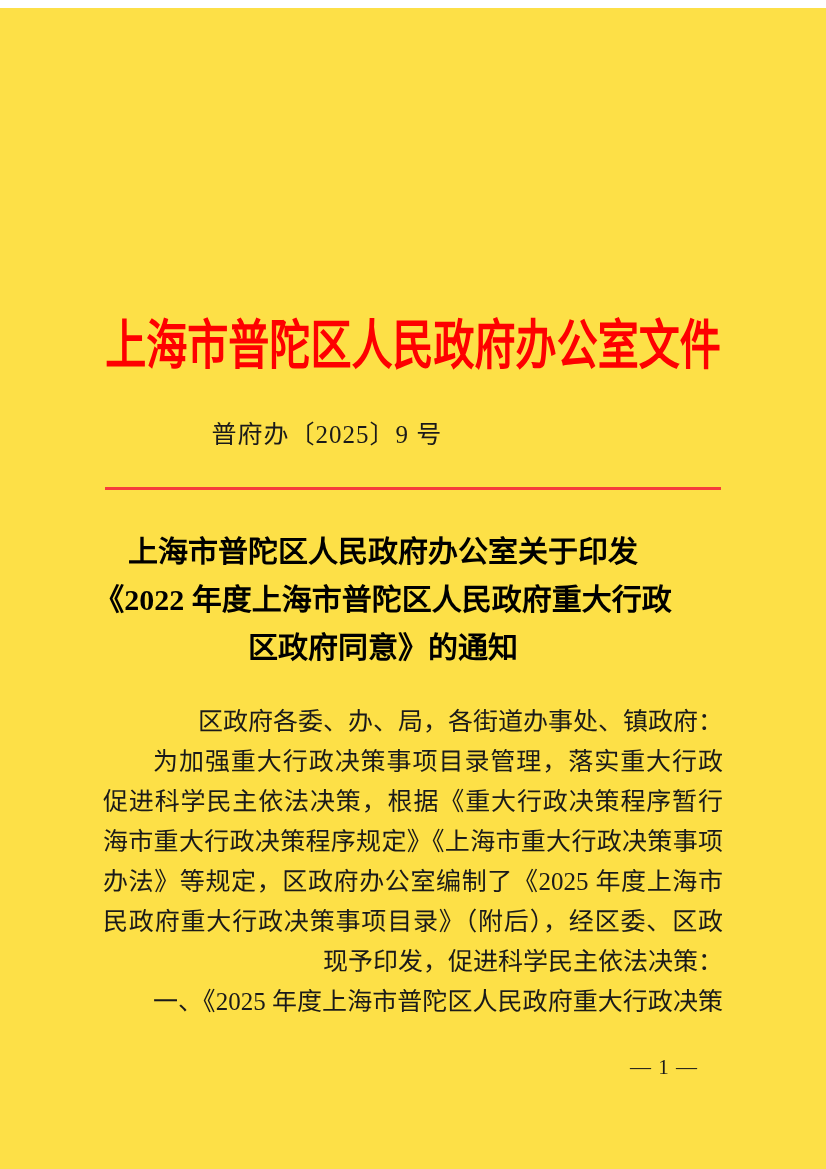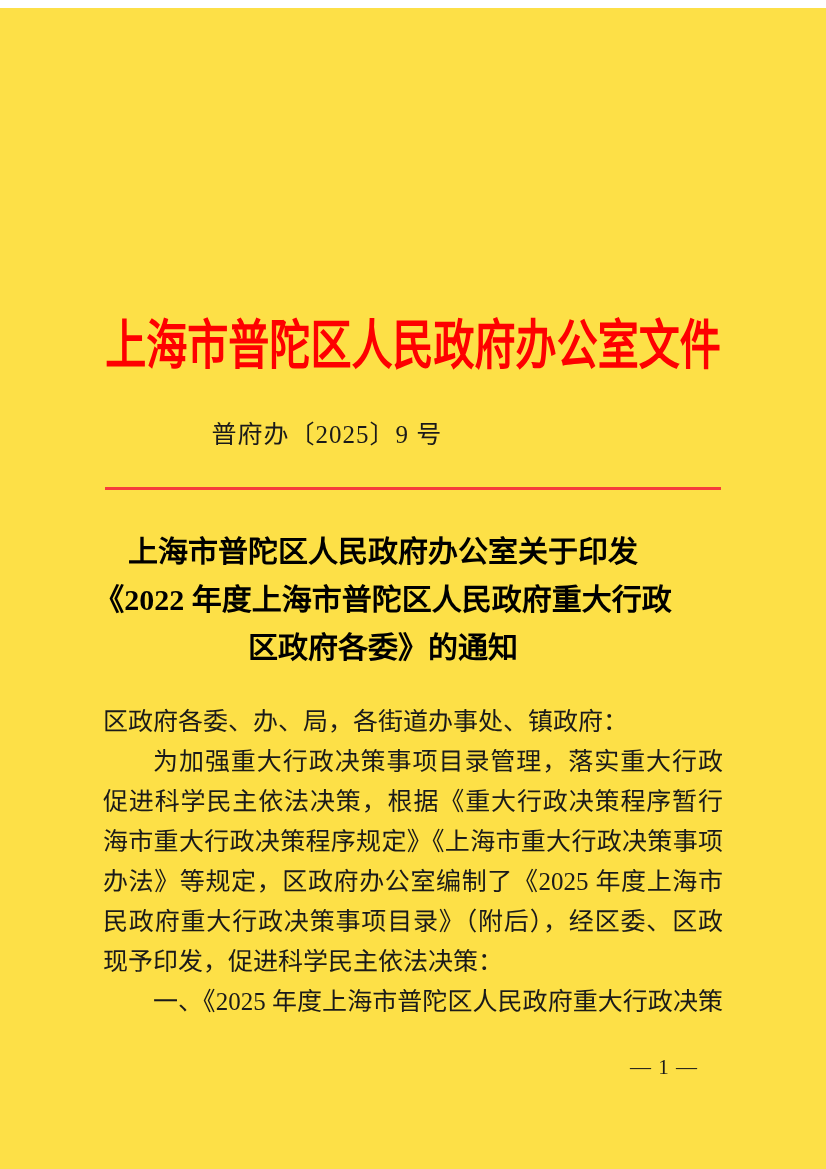--- a/index.html
+++ b/index.html
@@ -78,21 +78,21 @@
     position: absolute;
     top: 694px;
     left: 103px;
     width: 620px;
     font-size: 25px;
     color: #1a1a1a;
   }
   .doc-body .line {
     height: 40px;
     line-height: 40px;
-    text-align: left;
+    text-align: right;
     white-space: nowrap;
   }
   .doc-body .line.fill {
     white-space: normal;
     text-align: justify;
     text-align-last: justify;
     text-justify: inter-character;
     overflow: hidden;
   }
   .doc-body .line.indent {
@@ -119,21 +119,21 @@
     <span class="letterhead-text">上海市普陀区人民政府办公室文件</span>
   </div>
 
   <div class="doc-number">普府办〔2025〕9 号</div>
 
   <div class="red-rule"></div>
 
   <div class="doc-title">
     <div class="title-line">上海市普陀区人民政府办公室关于印发</div>
     <div class="title-line">《2022 年度上海市普陀区人民政府重大行政</div>
-    <div class="title-line">区政府各委》的通知</div>
+    <div class="title-line">区政府同意》的通知</div>
   </div>
 
   <div class="doc-body">
     <div class="line">区政府各委、办、局，各街道办事处、镇政府：</div>
     <div class="line fill indent">为加强重大行政决策事项目录管理，落实重大行政决策程序，</div>
     <div class="line fill">促进科学民主依法决策，根据《重大行政决策程序暂行条例》《上</div>
     <div class="line fill">海市重大行政决策程序规定》《上海市重大行政决策事项目录管理</div>
     <div class="line fill">办法》等规定，区政府办公室编制了《2025 年度上海市普陀区人</div>
     <div class="line fill">民政府重大行政决策事项目录》（附后），经区委、区政府同意，</div>
     <div class="line">现予印发，促进科学民主依法决策：</div>

